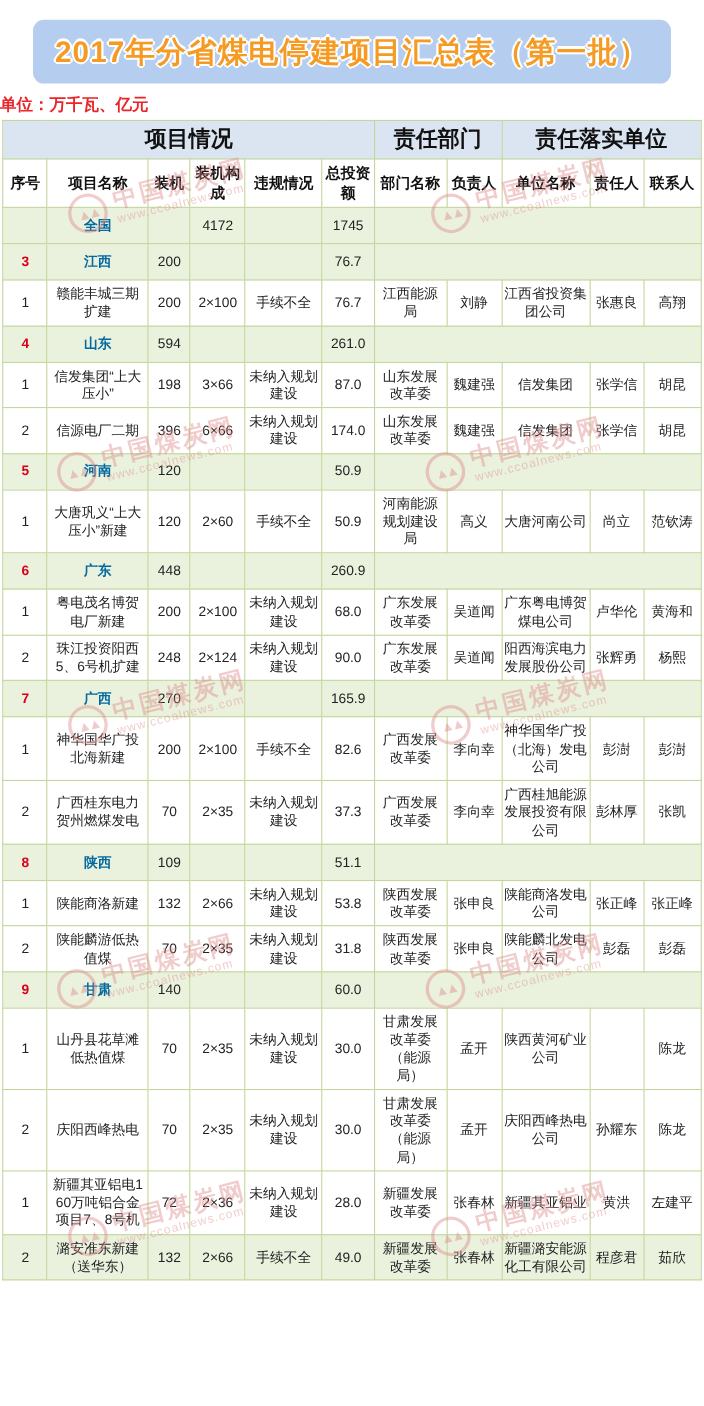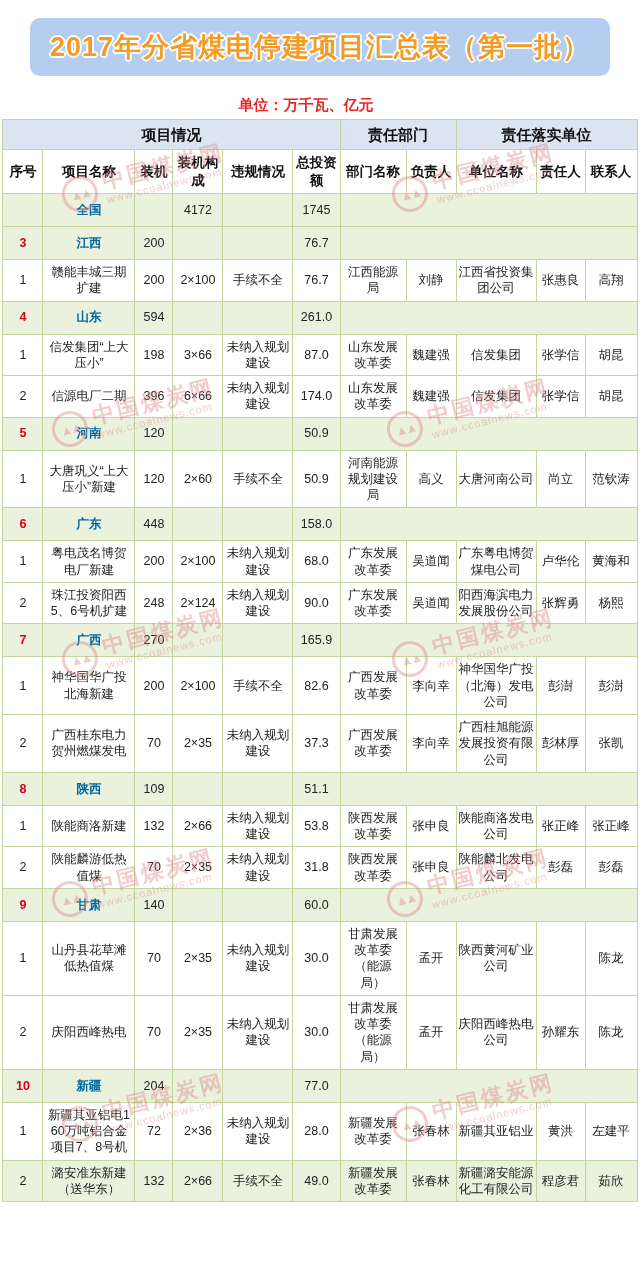--- a/index.html
+++ b/index.html
@@ -6,42 +6,42 @@
     --banner:#b5cdee; --orange:#f59a23; --red:#e8262a; --border:#c3d69b;
     --hdrblue:#dbe5f1; --rowgreen:#eaf1dd; --seqred:#d9001b; --wm:#dd8888;
   }
   *{box-sizing:border-box;}
   html,body{margin:0;padding:0;}
   body{
     width:640px;height:1278px;background:#ffffff;position:relative;overflow:hidden;
     font-family:"Liberation Sans","DejaVu Sans",sans-serif;
   }
   .banner{
-    margin:18px 30px 20px 30px;height:58px;background:var(--banner);border-radius:10px;
+    margin:18px 30px 10px 30px;height:58px;background:var(--banner);border-radius:10px;
     display:flex;align-items:center;justify-content:center;
   }
   .banner .title{
     color:var(--orange);font-size:27px;font-weight:bold;letter-spacing:1px;
     text-shadow:-2px 0 0 #fff,2px 0 0 #fff,0 -2px 0 #fff,0 2px 0 #fff,
                 -1px -1px 0 #fff,1px 1px 0 #fff,-1px 1px 0 #fff,1px -1px 0 #fff;
     white-space:nowrap;
   }
   .unit-note{
-    text-align:center;margin:0 28px 4px 0;color:var(--red);
+    text-align:left;margin:0 28px 4px 0;color:var(--red);
     font-weight:bold;font-size:15px;
   }
   table{
     border-collapse:collapse;margin:0 auto;width:634px;table-layout:fixed;
     background:#fff;
   }
   th,td{
     border:1.6px solid var(--border);text-align:center;vertical-align:middle;
     padding:4px 2px;font-size:12.5px;color:#222;line-height:1.3;word-break:break-all;
   }
-  thead tr.groups th{background:var(--hdrblue);font-size:15px;height:30px;color:#111;}
+  thead tr.groups th{background:var(--hdrblue);font-size:20px;height:30px;color:#111;}
   thead tr.cols th{background:#fff;font-size:13.5px;height:40px;color:#111;}
   tr.shaded td{background:var(--rowgreen);height:33px;}
   td.seq-red{color:var(--seqred);font-weight:bold;}
   td.bold{font-weight:bold;color:#0369a1;}
   .wm{
     position:absolute;display:flex;align-items:center;gap:7px;
     transform:rotate(-14deg);color:var(--wm);opacity:.42;pointer-events:none;z-index:5;
   }
   .wm-circle{
     width:36px;height:36px;border:3px solid currentColor;border-radius:50%;
@@ -182,21 +182,21 @@
         <td>大唐河南公司</td>
         <td>尚立</td>
         <td>范钦涛</td>
       </tr>
       <tr class="shaded">
         <td class="seq-red">6</td>
         <td class="bold">广东</td>
         <td>448</td>
         <td></td>
         <td></td>
-        <td>158.0</td>
+        <td>260.9</td>
         <td colspan="5"></td>
       </tr>
       <tr>
         <td>1</td>
         <td>粤电茂名博贺电厂新建</td>
         <td>200</td>
         <td>2×100</td>
         <td>未纳入规划建设</td>
         <td>68.0</td>
         <td>广东发展改革委</td>
@@ -316,29 +316,20 @@
         <td>70</td>
         <td>2×35</td>
         <td>未纳入规划建设</td>
         <td>30.0</td>
         <td>甘肃发展改革委（能源局）</td>
         <td>孟开</td>
         <td>庆阳西峰热电公司</td>
         <td>孙耀东</td>
         <td>陈龙</td>
       </tr>
-      <tr class="shaded">
-        <td class="seq-red">10</td>
-        <td class="bold">新疆</td>
-        <td>204</td>
-        <td></td>
-        <td></td>
-        <td>77.0</td>
-        <td colspan="5"></td>
-      </tr>
       <tr>
         <td>1</td>
         <td>新疆其亚铝电160万吨铝合金项目7、8号机</td>
         <td>72</td>
         <td>2×36</td>
         <td>未纳入规划建设</td>
         <td>28.0</td>
         <td>新疆发展改革委</td>
         <td>张春林</td>
         <td>新疆其亚铝业</td>

